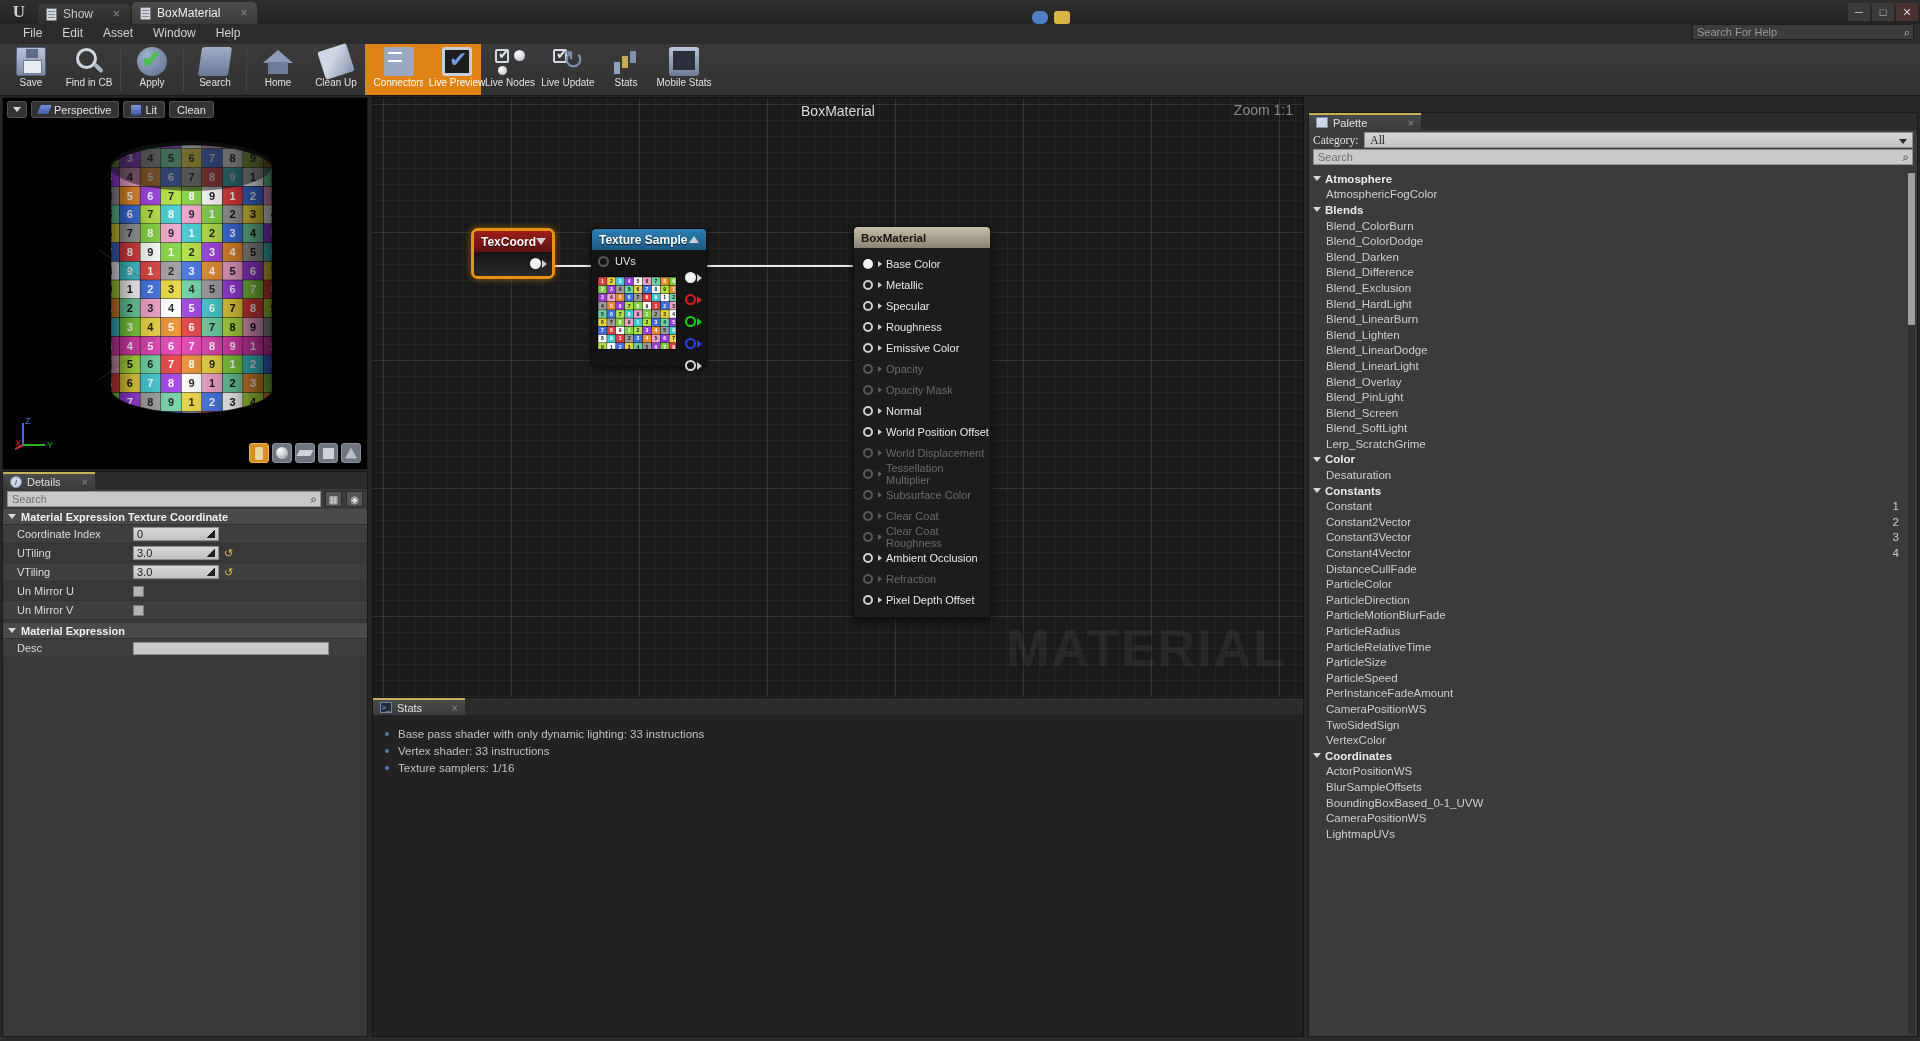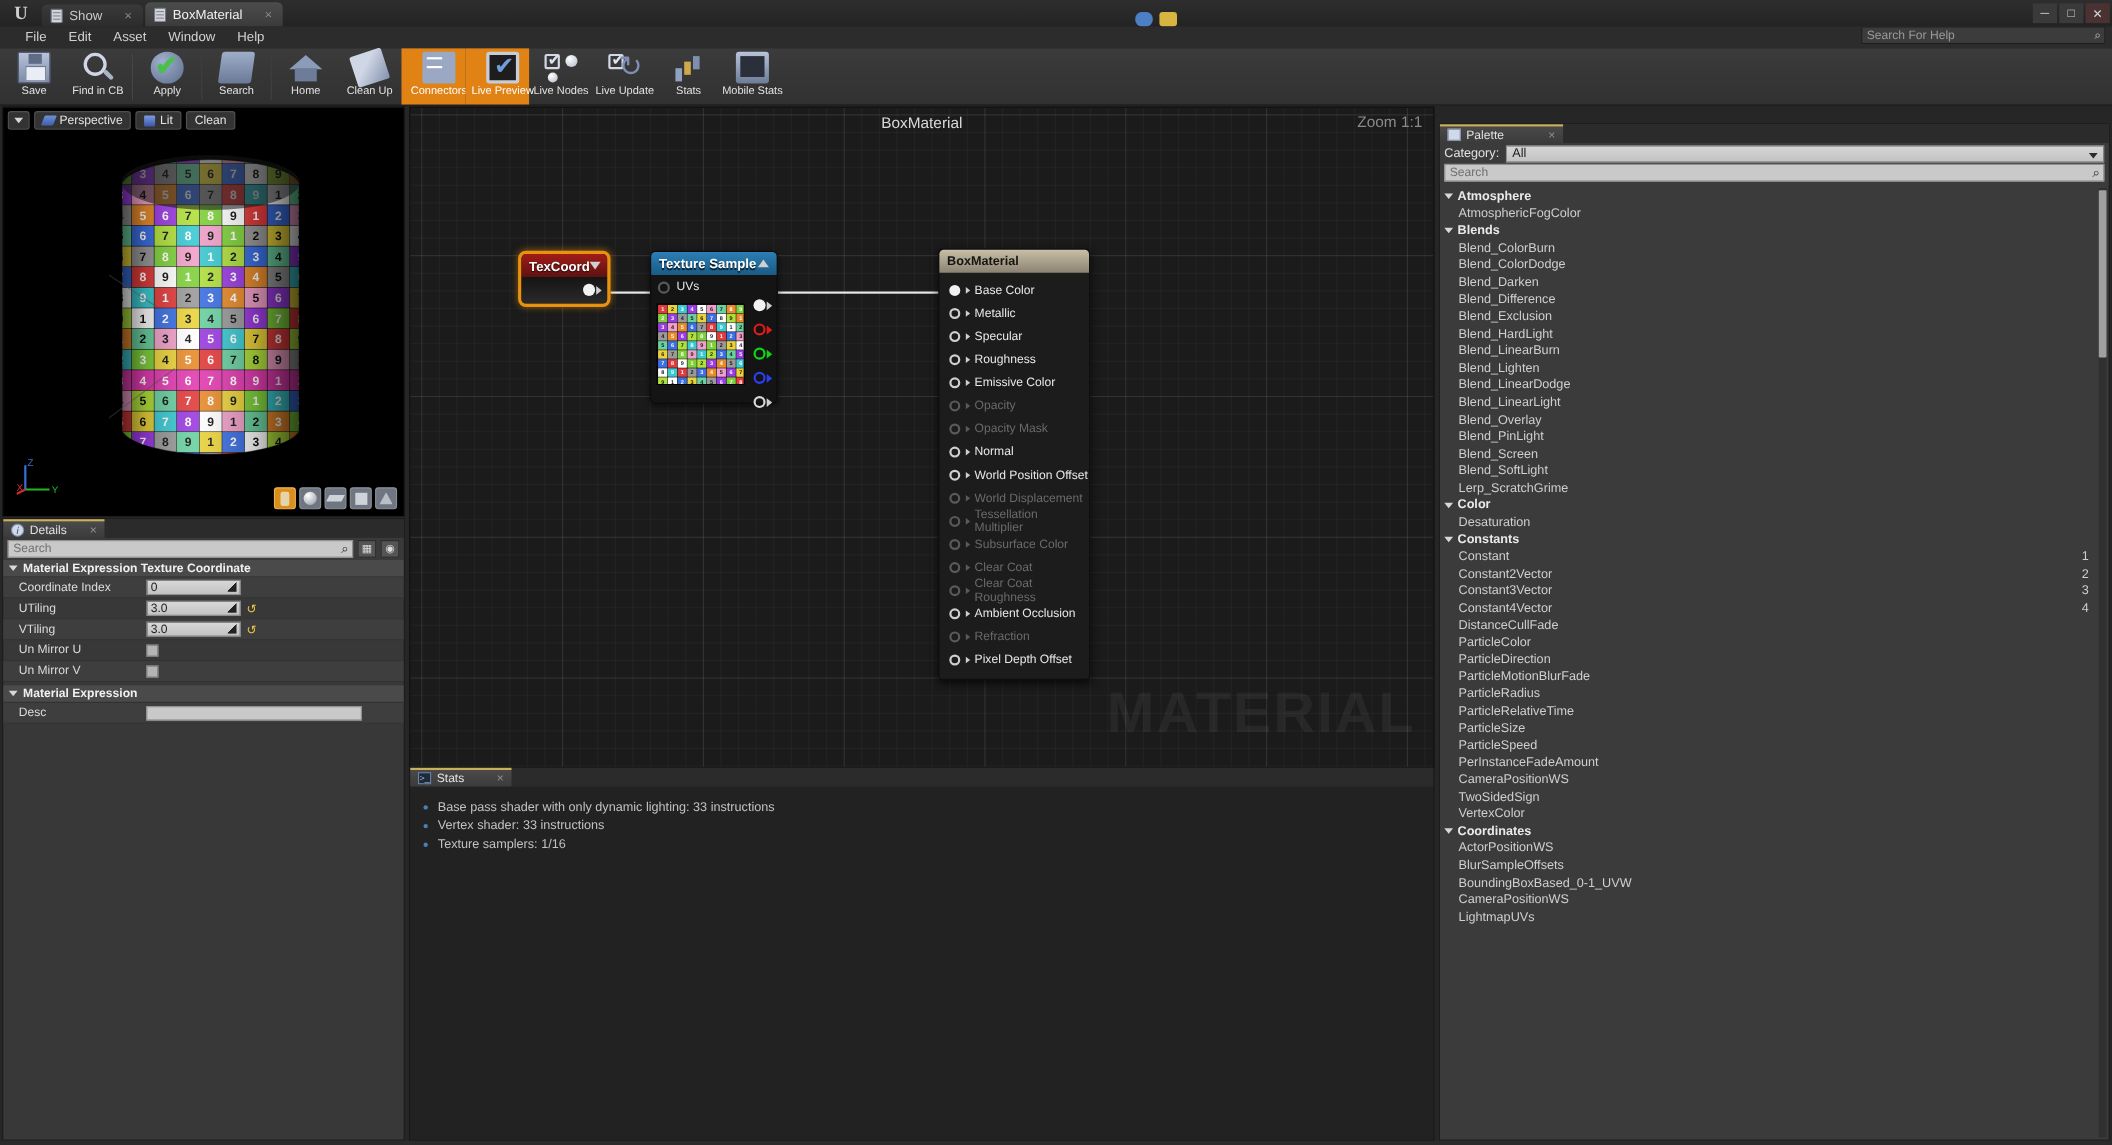--- a/index.html
+++ b/index.html
@@ -212,21 +212,21 @@
   .stat-line { display:flex; align-items:center; gap:9px; font-size:11.5px; color:#c2c2c2;
     height:17px; }
   .bullet { width:4px;height:4px;border-radius:50%;background:#4a7fb5; }
   .icon-stats { width:12px;height:11px;background:#1f2a38;border:1px solid #6e85a6;
     color:#9cc3ee;font-size:8px;display:flex;align-items:center;justify-content:center;}
 
   
   .palette { position:absolute; left:1308px; top:112px; width:610px; height:925px;
     background:#3b3b3b; border:1px solid #1a1a1a; }
   .pal-tabrow { height:17px; background:#2b2b2b; display:flex; align-items:flex-end; }
-  .cat-row { height:19px; display:flex; align-items:center; gap:6px; padding:1px 4px; background:#3b3b3b; }
+  .cat-row { height:19px; display:flex; align-items:center; gap:6px; padding:1px 4px; background:#3b3b3b;font-family:Liberation Serif, serif; }
   .cat-lbl { font-size:11.5px; color:#e2e2e2; }
   .cat-sel { flex:1; height:16px; background:linear-gradient(#d6d6d6,#c2c2c2); border:1px solid #8d8d8d;
     display:flex; align-items:center; padding:0 5px; font-size:11.5px; color:#1c1c1c; position:relative; }
   .cat-sel .arr { position:absolute; right:5px; top:6px; }
   .pal-srch { height:19px; padding:0 4px 2px 4px; background:#3b3b3b; }
   .pal-srch .srch { height:16px; }
   .pal-list { position:absolute; left:0; right:0; top:58px; bottom:0; overflow:hidden; }
   .pal-cat { height:15.6px; display:flex; align-items:center; gap:4px; padding-left:4px;
     font-size:11.5px; font-weight:bold; color:#eaeaea; }
   .pal-item { height:15.6px; display:flex; align-items:center; padding-left:17px;

